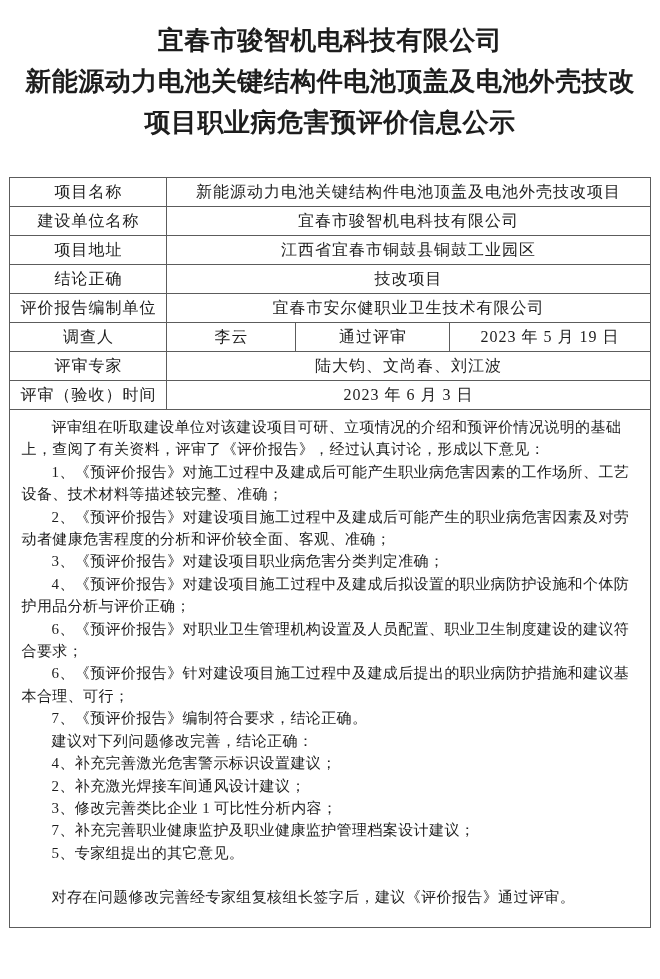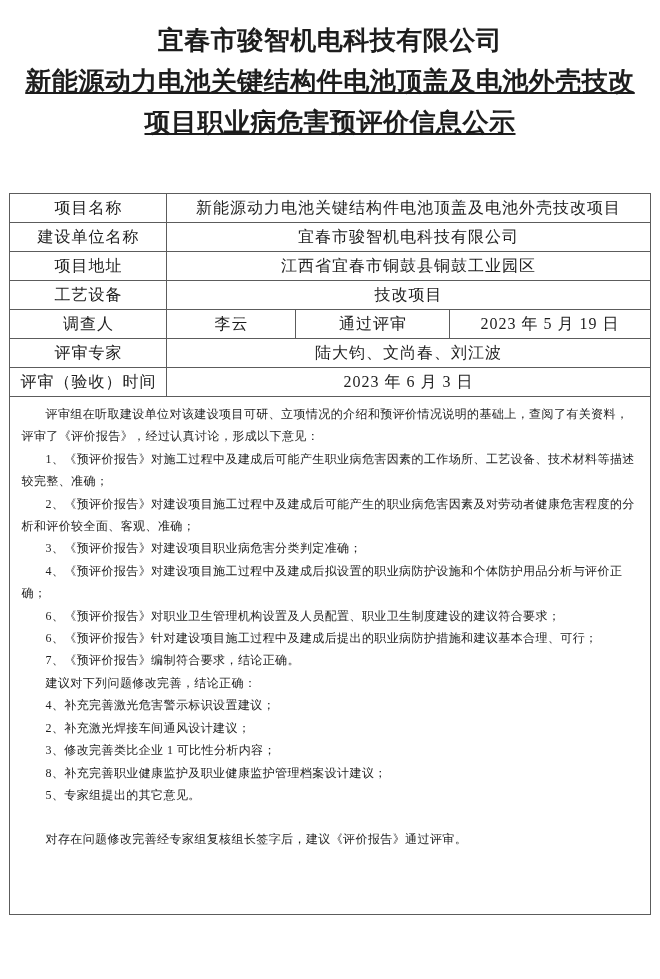--- a/index.html
+++ b/index.html
@@ -16,26 +16,26 @@
     background: #ffffff;
   }
   .title {
     text-align: center;
     font-weight: 700;
     font-size: 26px;
     line-height: 41px;
     letter-spacing: 0.5px;
   }
   .title-company { margin: 20px auto 0; width: 640px; }
-  .title-project { margin: 0 auto; width: 622px; text-decoration: underline; }
+  .title-project { margin: 0 auto; width: 622px; }
   table.info-table {
     border-collapse: collapse;
     table-layout: fixed;
     width: 640px;
-    margin: 50px auto 0;
+    margin: 34px auto 0;
   }
   td {
     border: 1px solid #5c5c5c;
     font-size: 16px;
     letter-spacing: 1px;
     text-align: center;
     vertical-align: middle;
     height: 29px;
     padding: 1px 4px;
     overflow: hidden;
@@ -45,21 +45,21 @@
     text-align: left;
     vertical-align: top;
     height: 518px;
     padding: 6px 11px 0 11px;
     letter-spacing: 0.4px;
     white-space: normal;
   }
   .opinion-cell p {
     margin: 0;
     text-indent: 2em;
-    font-size: 12px;
+    font-size: 15px;
     line-height: 22.4px;
   }
   .opinion-cell p.conclusion { margin-top: 22px; }
 </style>
 </head>
 <body>
 
 <div class="doc">
 
   <div class="title title-company">宜春市骏智机电科技有限公司</div>
@@ -84,24 +84,28 @@
       <td>建设单位名称</td>
       <td colspan="3">宜春市骏智机电科技有限公司</td>
     </tr>
 
     <tr>
       <td>项目地址</td>
       <td colspan="3">江西省宜春市铜鼓县铜鼓工业园区</td>
     </tr>
 
     <tr>
-      <td>工艺设备</td>
+      <td>结论正确</td>
       <td colspan="3">技改项目</td>
     </tr>
 
+    <tr>
+      <td>评价报告编制单位</td>
+      <td colspan="3">宜春市安尔健职业卫生技术有限公司</td>
+    </tr>
 
 
     <tr>
       <td>调查人</td>
       <td>李云</td>
       <td>通过评审</td>
       <td>2023 年 5 月 19 日</td>
     </tr>
 
     <tr>
@@ -121,21 +125,21 @@
         <p>2、《预评价报告》对建设项目施工过程中及建成后可能产生的职业病危害因素及对劳动者健康危害程度的分析和评价较全面、客观、准确；</p>
         <p>3、《预评价报告》对建设项目职业病危害分类判定准确；</p>
         <p>4、《预评价报告》对建设项目施工过程中及建成后拟设置的职业病防护设施和个体防护用品分析与评价正确；</p>
         <p>6、《预评价报告》对职业卫生管理机构设置及人员配置、职业卫生制度建设的建议符合要求；</p>
         <p>6、《预评价报告》针对建设项目施工过程中及建成后提出的职业病防护措施和建议基本合理、可行；</p>
         <p>7、《预评价报告》编制符合要求，结论正确。</p>
         <p>建议对下列问题修改完善，结论正确：</p>
         <p>4、补充完善激光危害警示标识设置建议；</p>
         <p>2、补充激光焊接车间通风设计建议；</p>
         <p>3、修改完善类比企业 1 可比性分析内容；</p>
-        <p>8、补充完善职业健康监护及职业健康监护管理档案设计建议；</p>
+        <p>7、补充完善职业健康监护及职业健康监护管理档案设计建议；</p>
         <p>5、专家组提出的其它意见。</p>
         <p class="conclusion">对存在问题修改完善经专家组复核组长签字后，建议《评价报告》通过评审。</p>
       </td>
     </tr>
   </tbody>
     </table>
 
 </div>
 
 </body></html>

